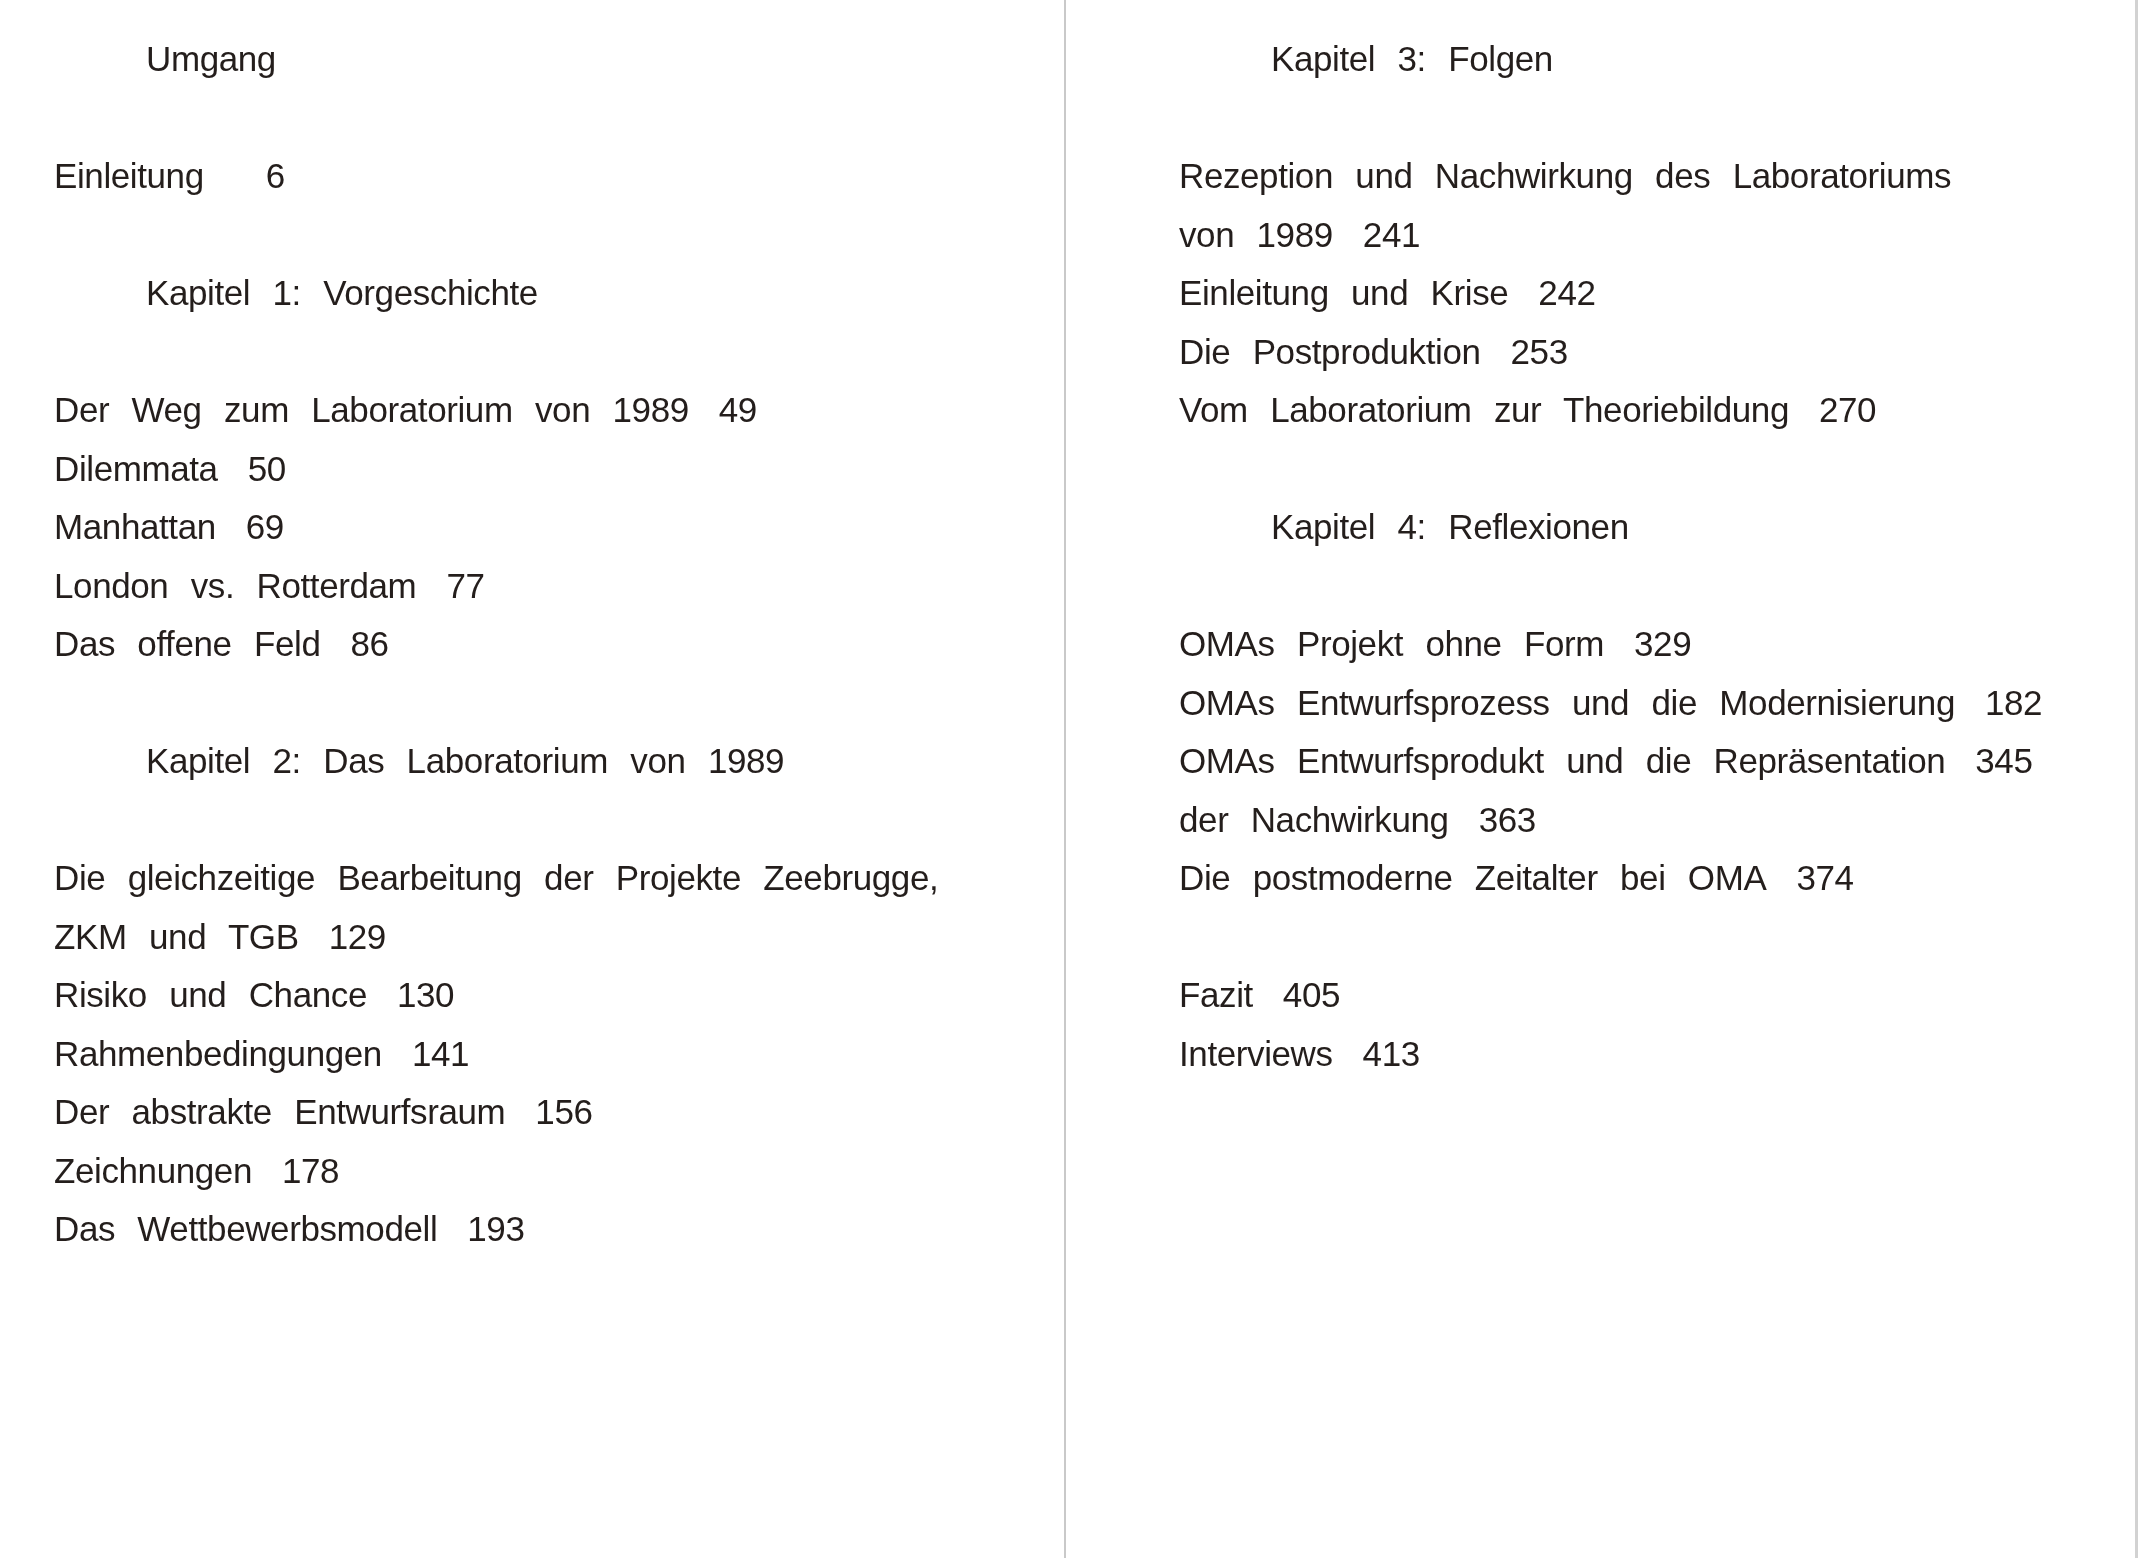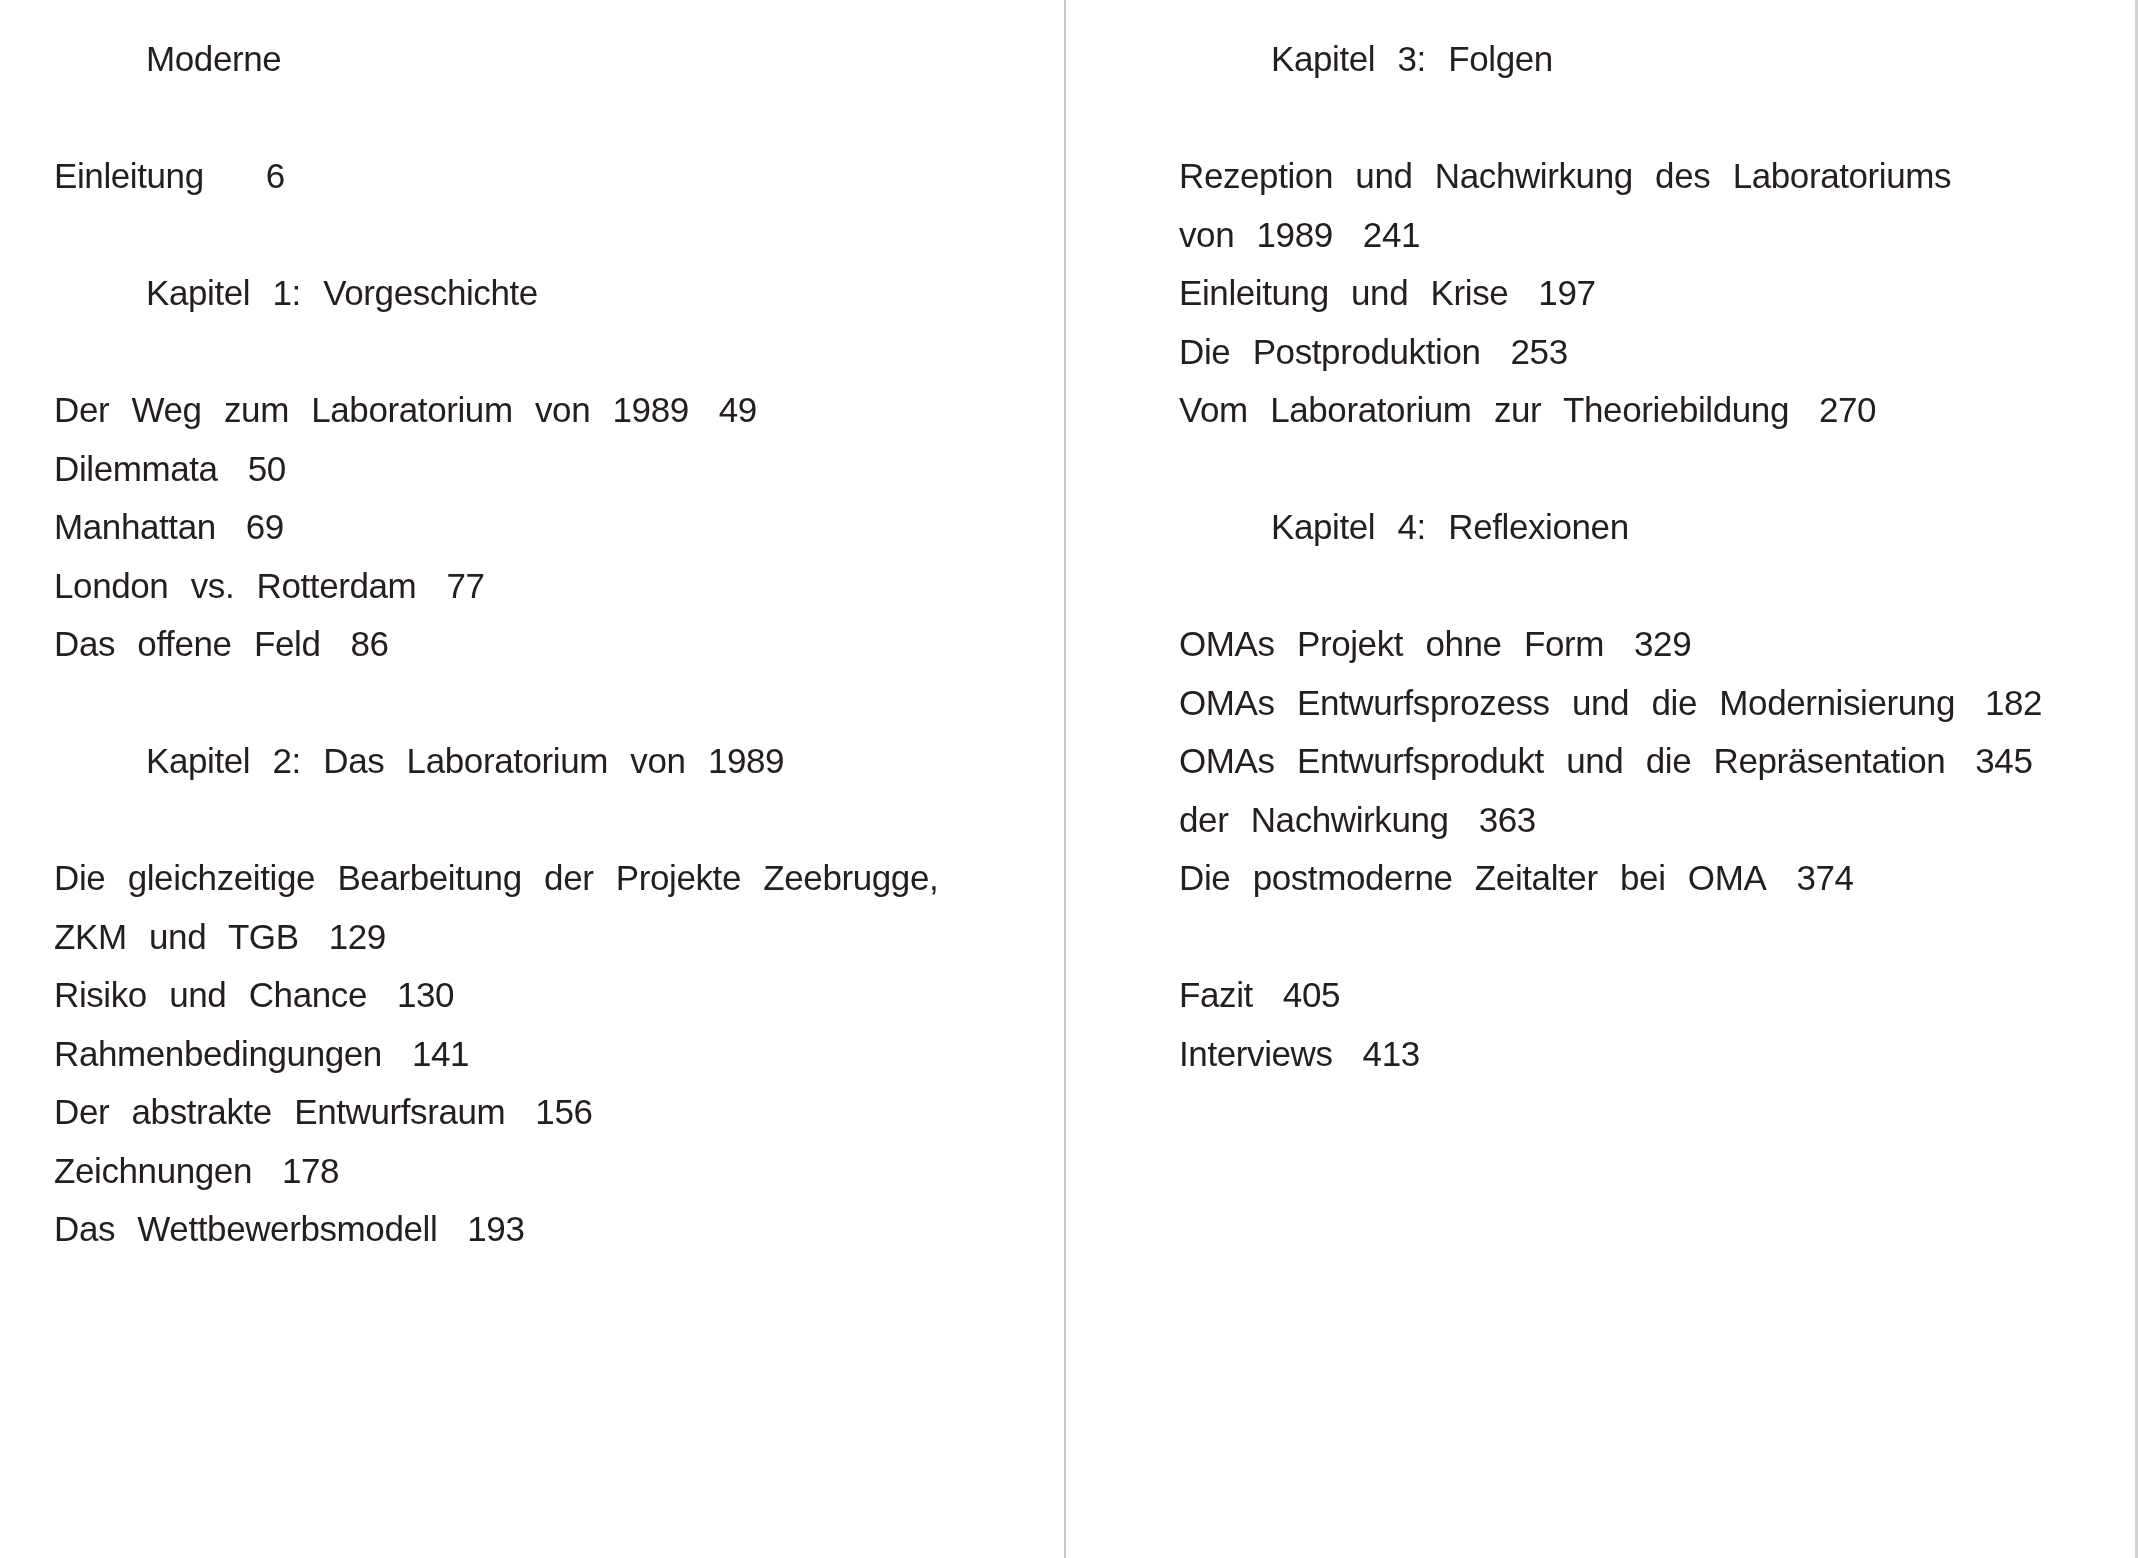--- a/index.html
+++ b/index.html
@@ -66,21 +66,21 @@
     width: 3px;
     height: 100%;
     background: #d2d2d2;
   }
 </style>
 </head>
 <body>
 
 <div class="spread">
   <div class="page left" id="left-page">
-      <div class="line indent"><span>Moderne</span></div>
+      <div class="line indent"><span>Umgang</span></div>
       <div class="line"><span>&nbsp;</span></div>
       <div class="line"><span>Einleitung</span><span class="num wide">6</span></div>
       <div class="line"><span>&nbsp;</span></div>
       <div class="line indent"><span>Kapitel 1: Vorgeschichte</span></div>
       <div class="line"><span>&nbsp;</span></div>
       <div class="line"><span>Der Weg zum Laboratorium von 1989</span><span class="num">49</span></div>
       <div class="line"><span>Dilemmata</span><span class="num">50</span></div>
       <div class="line"><span>Manhattan</span><span class="num">69</span></div>
       <div class="line"><span>London vs. Rotterdam</span><span class="num">77</span></div>
       <div class="line"><span>Das offene Feld</span><span class="num">86</span></div>
@@ -94,21 +94,21 @@
       <div class="line"><span>Der abstrakte Entwurfsraum</span><span class="num">156</span></div>
       <div class="line"><span>Zeichnungen</span><span class="num">178</span></div>
       <div class="line"><span>Das Wettbewerbsmodell</span><span class="num">193</span></div>
     </div>
   <div class="divider"></div>
   <div class="page right" id="right-page">
       <div class="line indent"><span>Kapitel 3: Folgen</span></div>
       <div class="line"><span>&nbsp;</span></div>
       <div class="line"><span>Rezeption und Nachwirkung des Laboratoriums</span></div>
       <div class="line"><span>von 1989</span><span class="num">241</span></div>
-      <div class="line"><span>Einleitung und Krise</span><span class="num">197</span></div>
+      <div class="line"><span>Einleitung und Krise</span><span class="num">242</span></div>
       <div class="line"><span>Die Postproduktion</span><span class="num">253</span></div>
       <div class="line"><span>Vom Laboratorium zur Theoriebildung</span><span class="num">270</span></div>
       <div class="line"><span>&nbsp;</span></div>
       <div class="line indent"><span>Kapitel 4: Reflexionen</span></div>
       <div class="line"><span>&nbsp;</span></div>
       <div class="line"><span>OMAs Projekt ohne Form</span><span class="num">329</span></div>
       <div class="line"><span>OMAs Entwurfsprozess und die Modernisierung</span><span class="num">182</span></div>
       <div class="line"><span>OMAs Entwurfsprodukt und die Repräsentation</span><span class="num">345</span></div>
       <div class="line"><span>der Nachwirkung</span><span class="num">363</span></div>
       <div class="line"><span>Die postmoderne Zeitalter bei OMA</span><span class="num">374</span></div>

